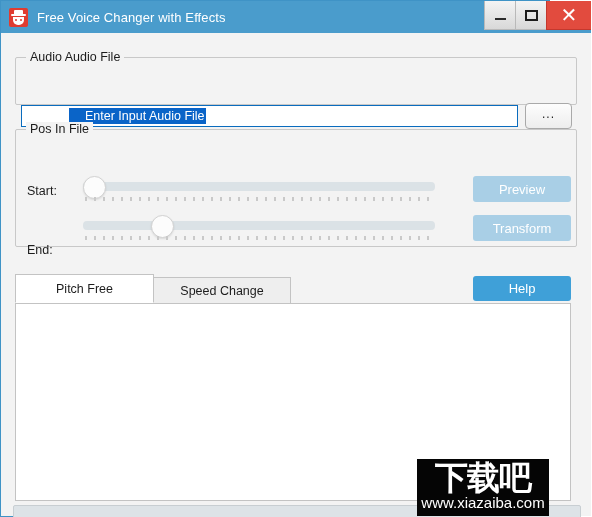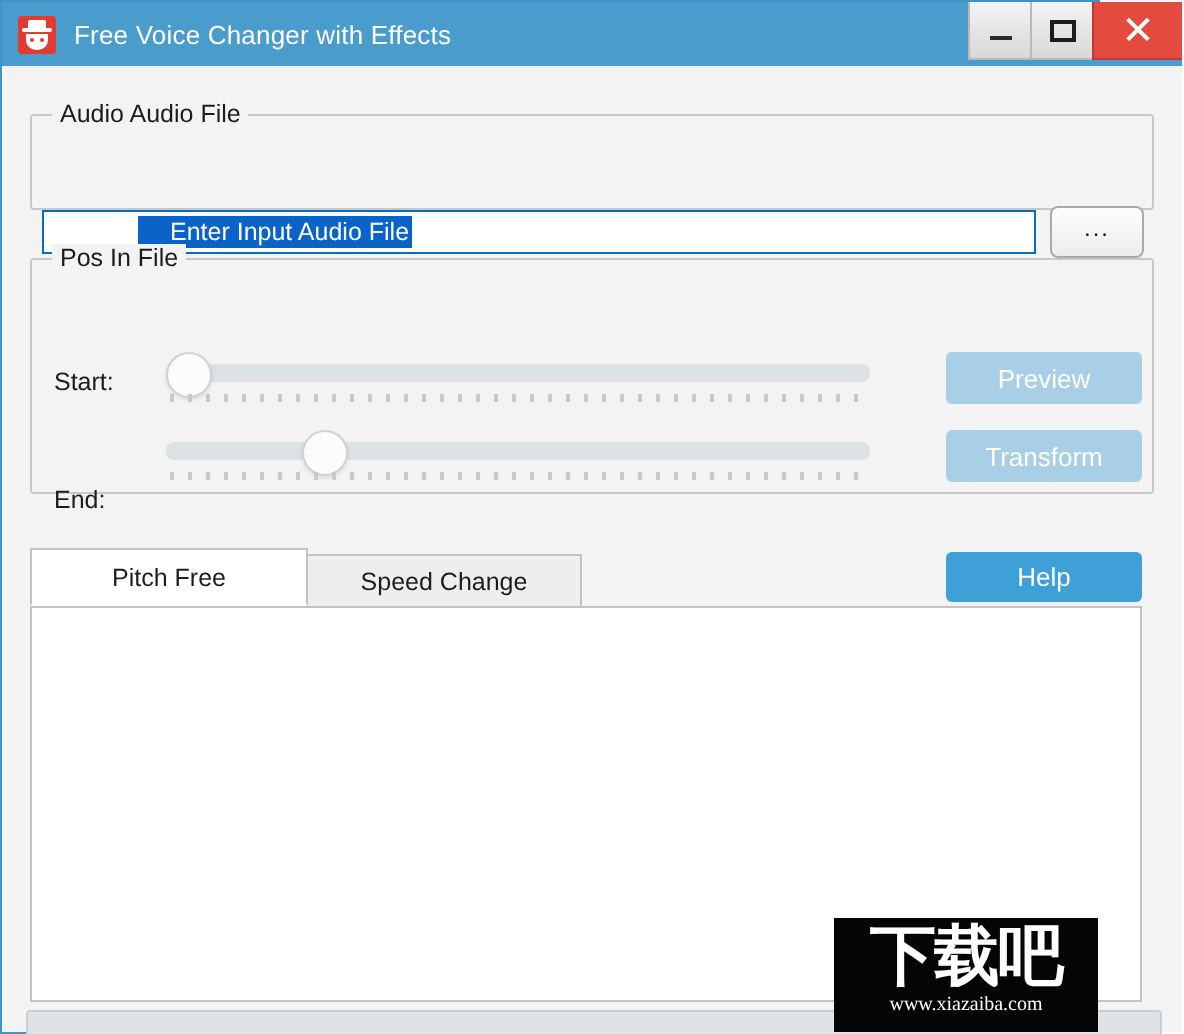--- a/index.html
+++ b/index.html
@@ -379,23 +379,23 @@
   .watermark .cn {
     color: #ffffff;
     font-size: 33px;
     font-weight: bold;
     line-height: 36px;
     font-family: "DejaVu Sans", sans-serif;
     letter-spacing: -1px;
   }
   .watermark .url {
     color: #ffffff;
-    font-size: 10px;
+    font-size: 15px;
     line-height: 13px;
-    font-family: Liberation Serif, serif;
+    font-family: Liberation Sans, sans-serif;
   }
 </style>
 </head>
 <body>
 
 <div id="app">
 
   <div class="titlebar">
     <div class="app-icon">
       <div class="hat-top"></div>

